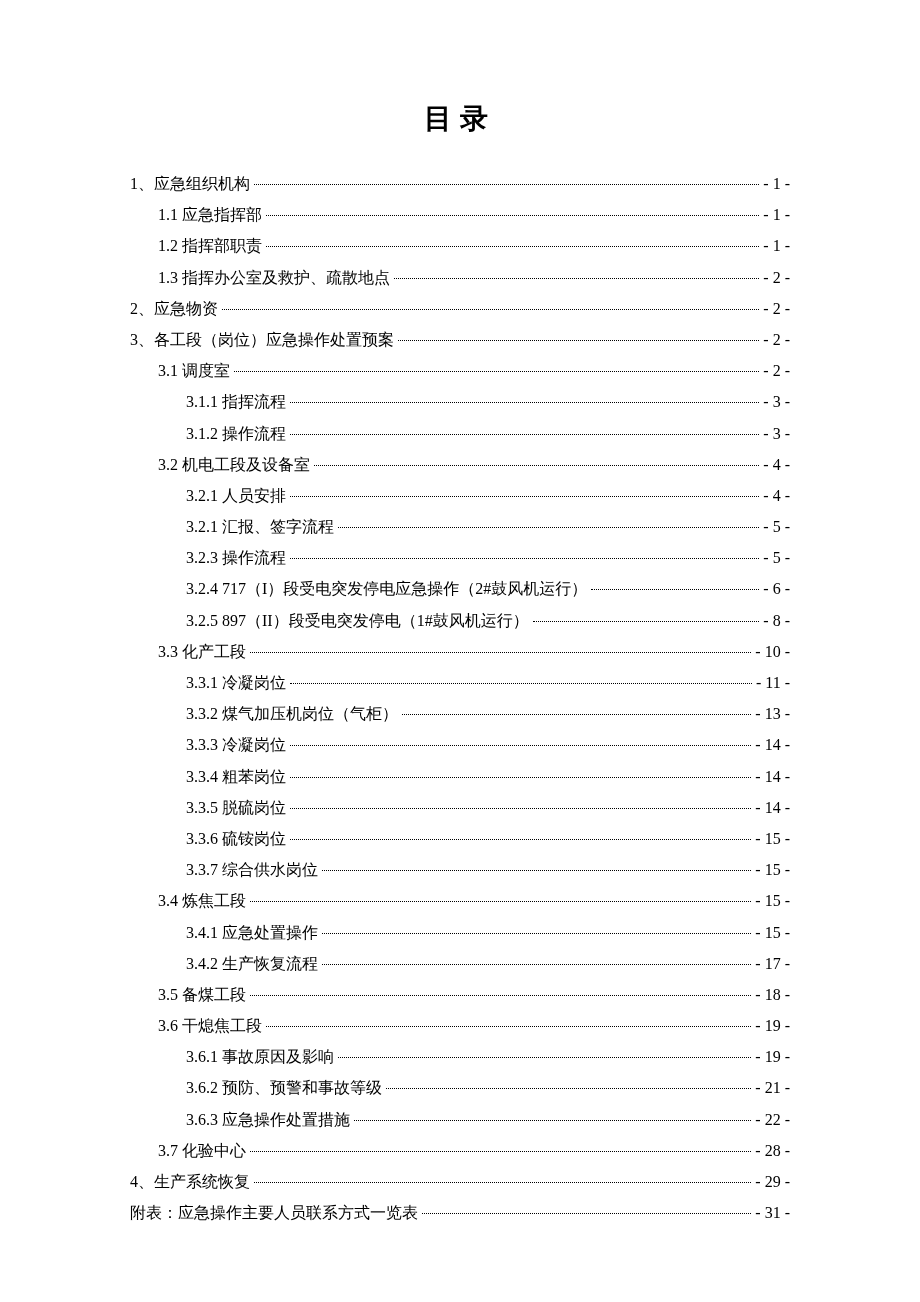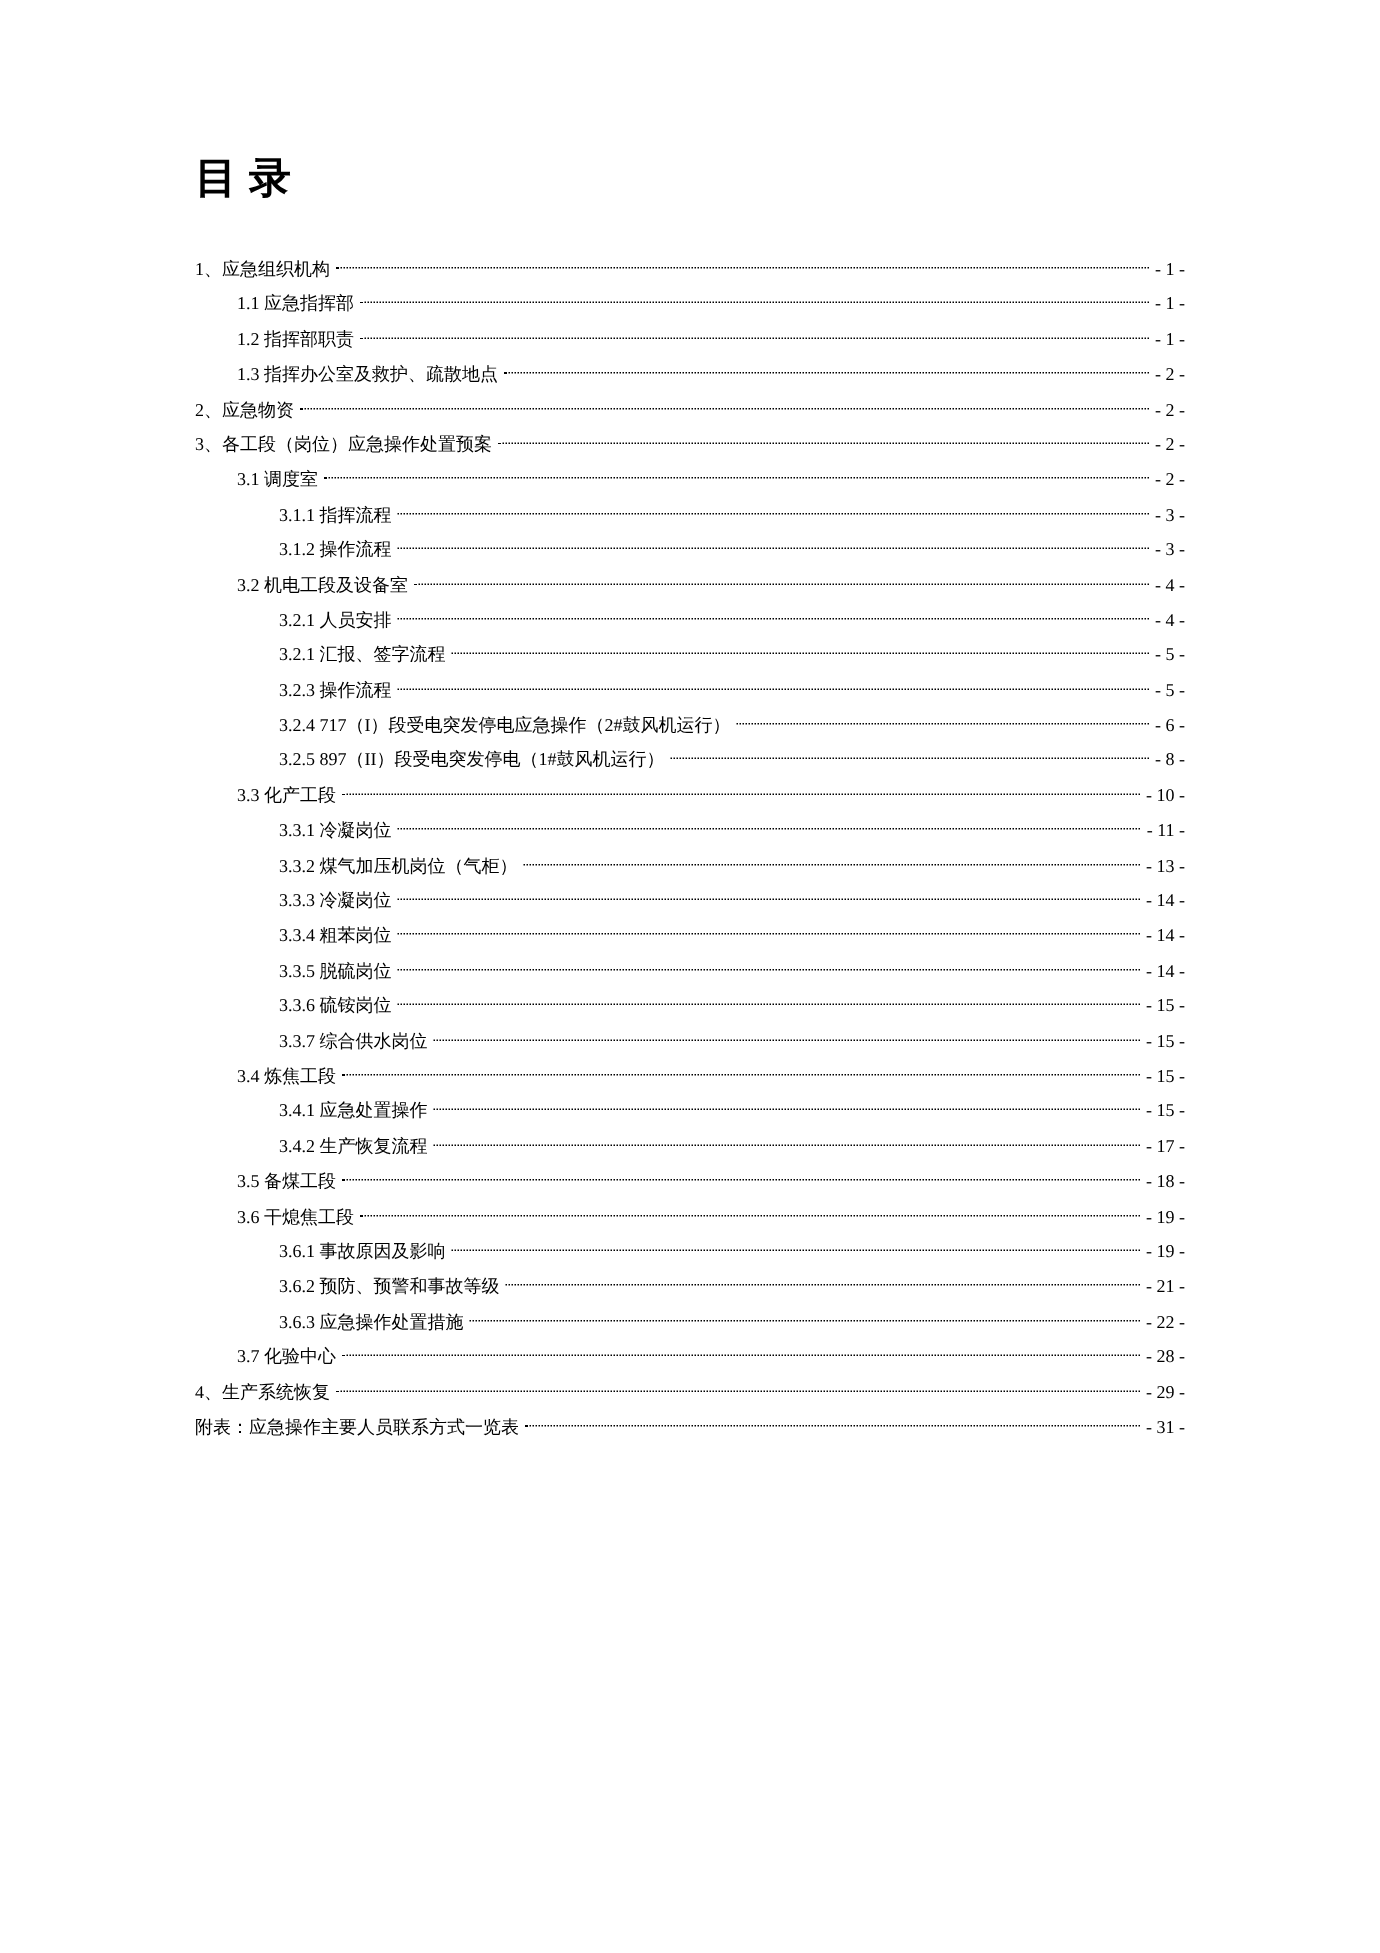--- a/index.html
+++ b/index.html
@@ -5,27 +5,27 @@
     * { margin: 0; padding: 0; box-sizing: border-box; }
     body {
       width: 920px;
       min-height: 1302px;
       background: #ffffff;
       font-family: "SimSun", "宋体", serif;
       padding: 100px 130px 60px 130px;
       color: #000000;
     }
     .title {
-      text-align: left;
+      text-align: center;
       font-size: 28px;
       font-weight: bold;
       margin-bottom: 30px;
       letter-spacing: 8px;
     }
-    .toc { font-size: 12px; }
+    .toc { font-size: 16px; }
     .toc-row {
       display: flex;
       align-items: baseline;
       line-height: 1.95;
       white-space: nowrap;
     }
     .toc-text { flex-shrink: 0; }
     .toc-dots {
       flex: 1;
       border-bottom: 1.5px dotted #000;

